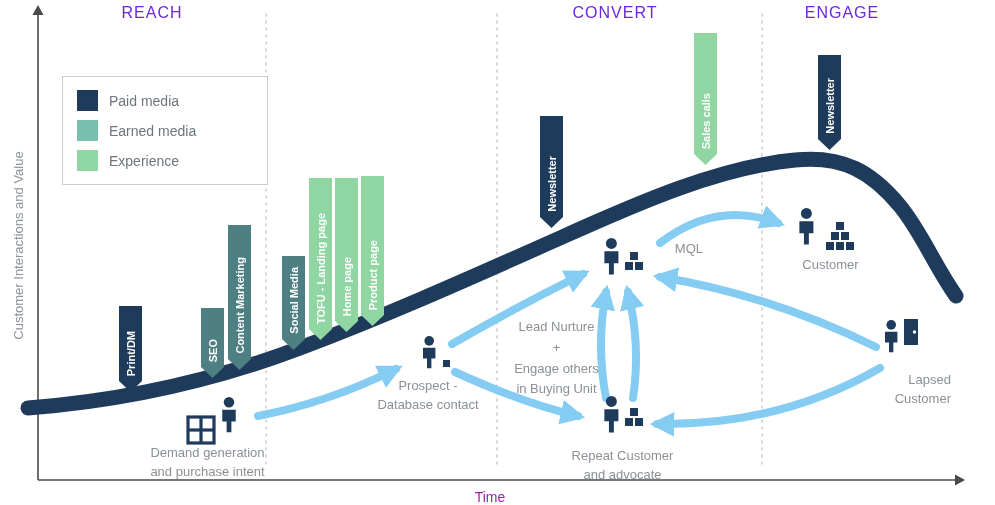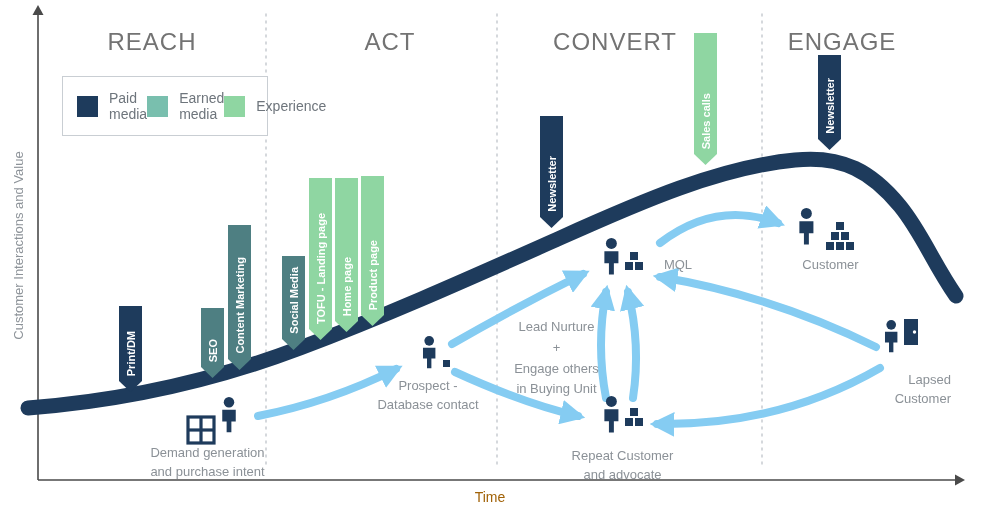--- a/index.html
+++ b/index.html
@@ -1,36 +1,36 @@
 <!DOCTYPE html>
 <html><head>
 <meta charset="utf-8">
 <style>
   html,body{margin:0;padding:0;background:#ffffff;}
   #stage{position:relative;width:995px;height:505px;background:#ffffff;overflow:hidden;
          font-family:"Liberation Sans", sans-serif;}
   svg{position:absolute;left:0;top:0;}
-  .stage-label{position:absolute;top:28px;width:140px;text-align:center;
-    font-size:24px;color:#737373;letter-spacing:1px;font-weight:400;}
+  .stage-label{position:absolute;top:4px;width:140px;text-align:center;
+    font-size:16px;color:#6d28d9;letter-spacing:1px;font-weight:400;}
   .legend{position:absolute;left:62px;top:76px;width:176px;background:#fff;
-    border:1px solid #c9ced3;padding:13px 14px;display:flex;flex-direction:row;z-index:3;}
+    border:1px solid #c9ced3;padding:13px 14px;display:flex;flex-direction:column;gap:9px;z-index:3;}
   .legend-item{display:flex;align-items:center;gap:11px;}
   .legend-swatch{width:21px;height:21px;flex:0 0 21px;}
   .legend-label{font-size:14px;color:#6e757c;}
   .banner{position:absolute;width:23px;z-index:2;display:flex;align-items:center;
     justify-content:flex-end;flex-direction:column;padding-bottom:16px;box-sizing:border-box;
     clip-path:polygon(0 0,100% 0,100% calc(100% - 11px),50% 100%,0 calc(100% - 11px));}
   .banner span{writing-mode:vertical-rl;transform:rotate(180deg);color:#fff;
     font-size:11px;font-weight:bold;white-space:nowrap;}
   .label{position:absolute;font-size:13px;color:#8b9197;text-align:center;
     white-space:pre-line;line-height:1.45;z-index:3;}
   .axis-label-y{position:absolute;left:-132px;top:238px;width:300px;text-align:center;
     font-size:13px;color:#8d9399;transform:rotate(-90deg);}
   .axis-label-x{position:absolute;left:400px;top:489px;width:180px;text-align:center;
-    font-size:14px;color:#a16207;}
+    font-size:14px;color:#a21caf;}
 </style>
 </head>
 <body>
 
 <div id="stage">
 
   <svg width="995" height="505" viewBox="0 0 995 505">
     <defs>
       <marker id="arrowblue" viewBox="0 0 10 10" refX="7" refY="5" markerWidth="3.1" markerHeight="3.1" orient="auto-start-reverse">
         <path d="M0 0 L10 5 L0 10 z" fill="#85ccf2"></path>
@@ -105,21 +105,20 @@
       <use href="#person" transform="translate(601 396) scale(1.3)"></use>
       <g fill="#1e3b5c">
         <rect x="630" y="408" width="8" height="8"></rect>
         <rect x="625" y="418" width="8" height="8"></rect>
         <rect x="635" y="418" width="8" height="8"></rect>
       </g>
     </g>
   </svg>
 
   <div class="stage-label" style="left:82px;">REACH</div>
-  <div class="stage-label" style="left:320px;">ACT</div>
   <div class="stage-label" style="left:772px;">ENGAGE</div>
   <div class="stage-label" style="left:545px;">CONVERT</div>
 
   <div class="legend">
     <div class="legend-item">
       <div class="legend-swatch" style="background-color: rgb(30, 59, 92);"></div>
       <div class="legend-label">Paid media</div>
     </div>
     <div class="legend-item">
       <div class="legend-swatch" style="background-color: rgb(121, 191, 174);"></div>
@@ -159,21 +158,21 @@
       <span>Sales calls</span>
     </div>
   <div class="banner" style="left: 818px; top: 55px; height: 95px; background-color: rgb(30, 59, 92);">
       <span>Newsletter</span>
     </div>
 
   <div class="label" style="left:353px;top:377px;width:150px;">Prospect -
 Database contact</div>
   <div class="label" style="left:125px;top:444px;width:165px;">Demand generation
 and purchase intent</div>
-  <div class="label" style="left:653px;top:256px;width:50px;text-align:center;">MQL</div>
+  <div class="label" style="left:653px;top:240px;width:50px;text-align:right;">MQL</div>
   <div class="label" style="left:783px;top:256px;width:95px;">Customer</div>
   <div class="label" style="left:866px;top:371px;width:85px;text-align:right;padding-left:14px;box-sizing:border-box;">Lapsed
 Customer</div>
   <div class="label" style="left:545px;top:447px;width:155px;">Repeat Customer
 and advocate</div>
 
   <div class="label" style="left:494px;top:317px;width:125px;line-height:1.6;">Lead Nurture
 +
 Engage others
 in Buying Unit</div>

